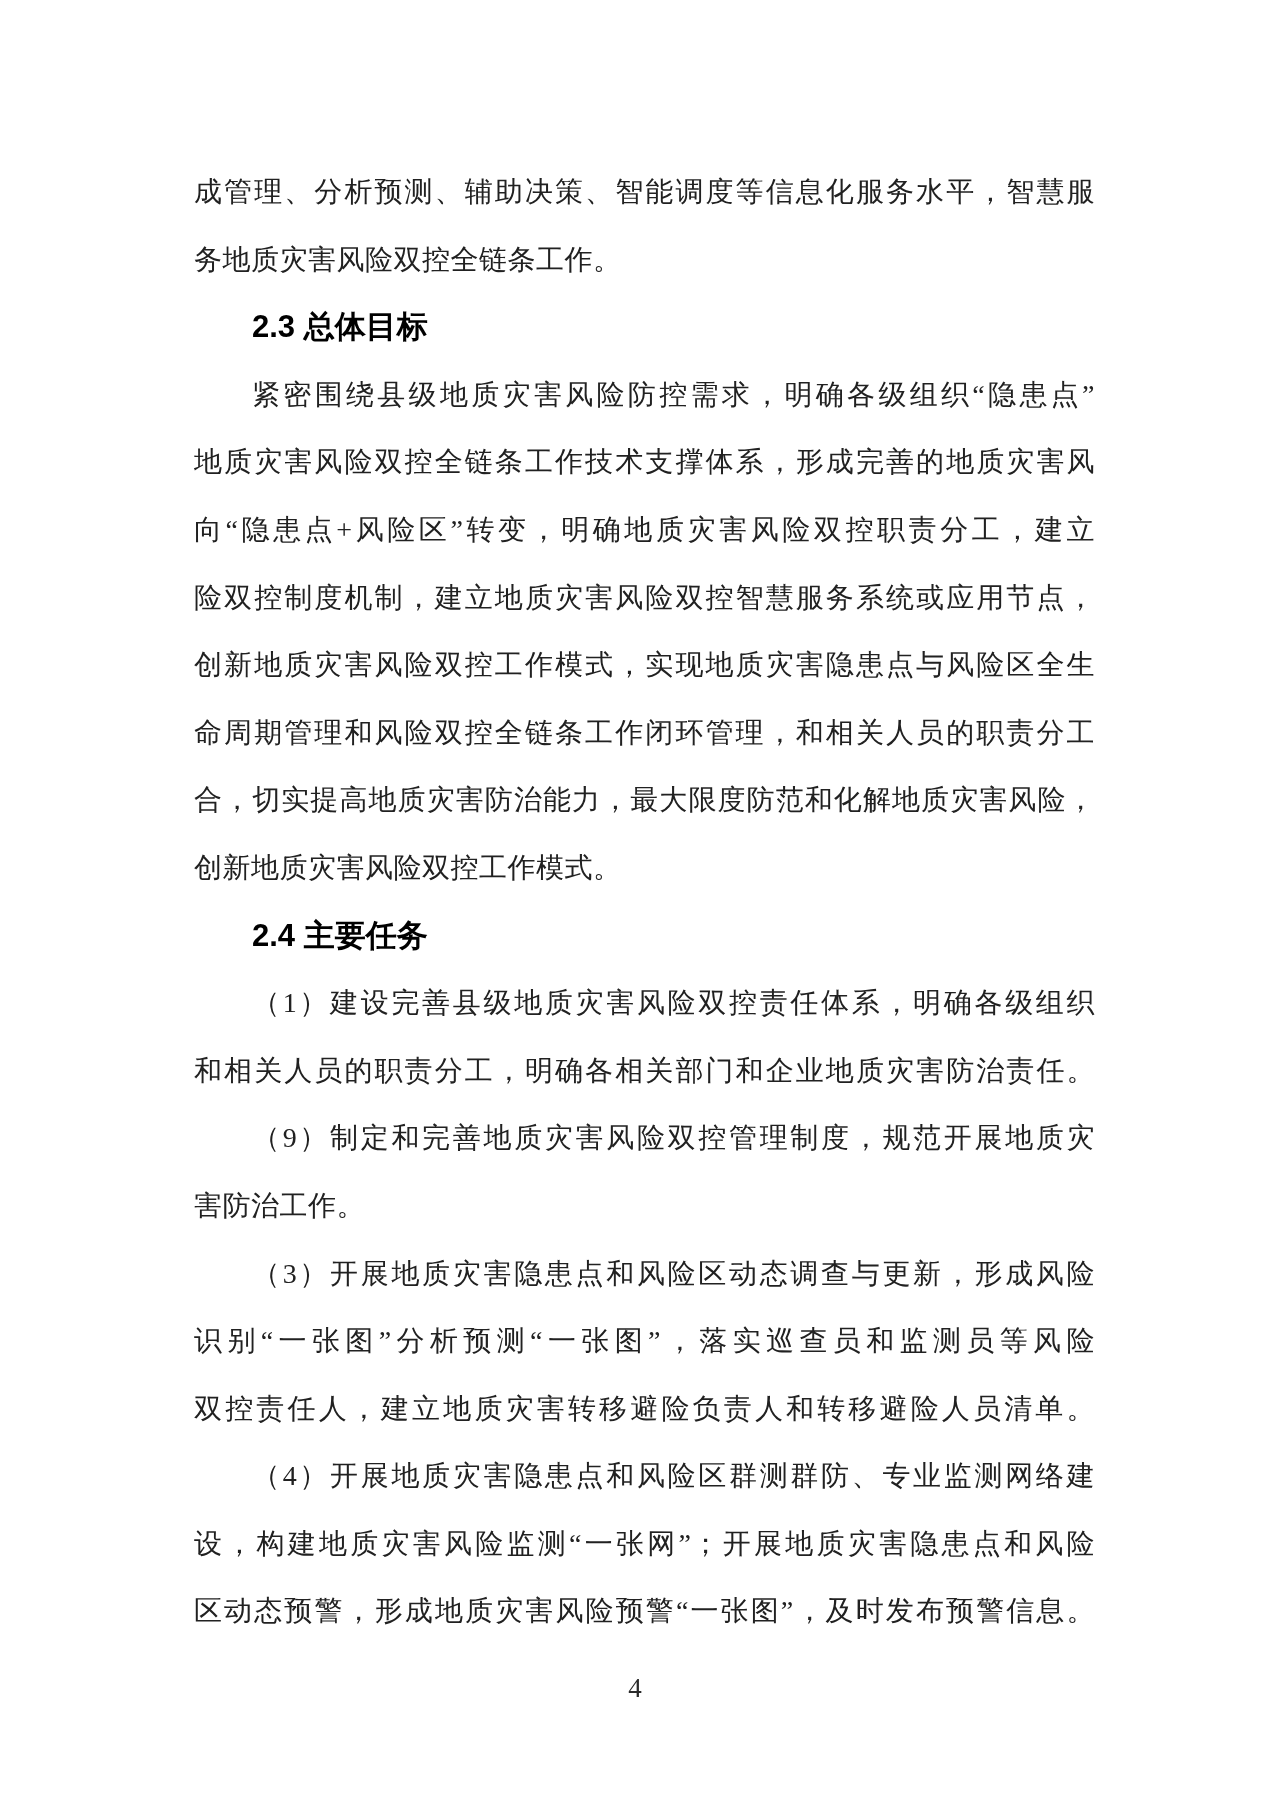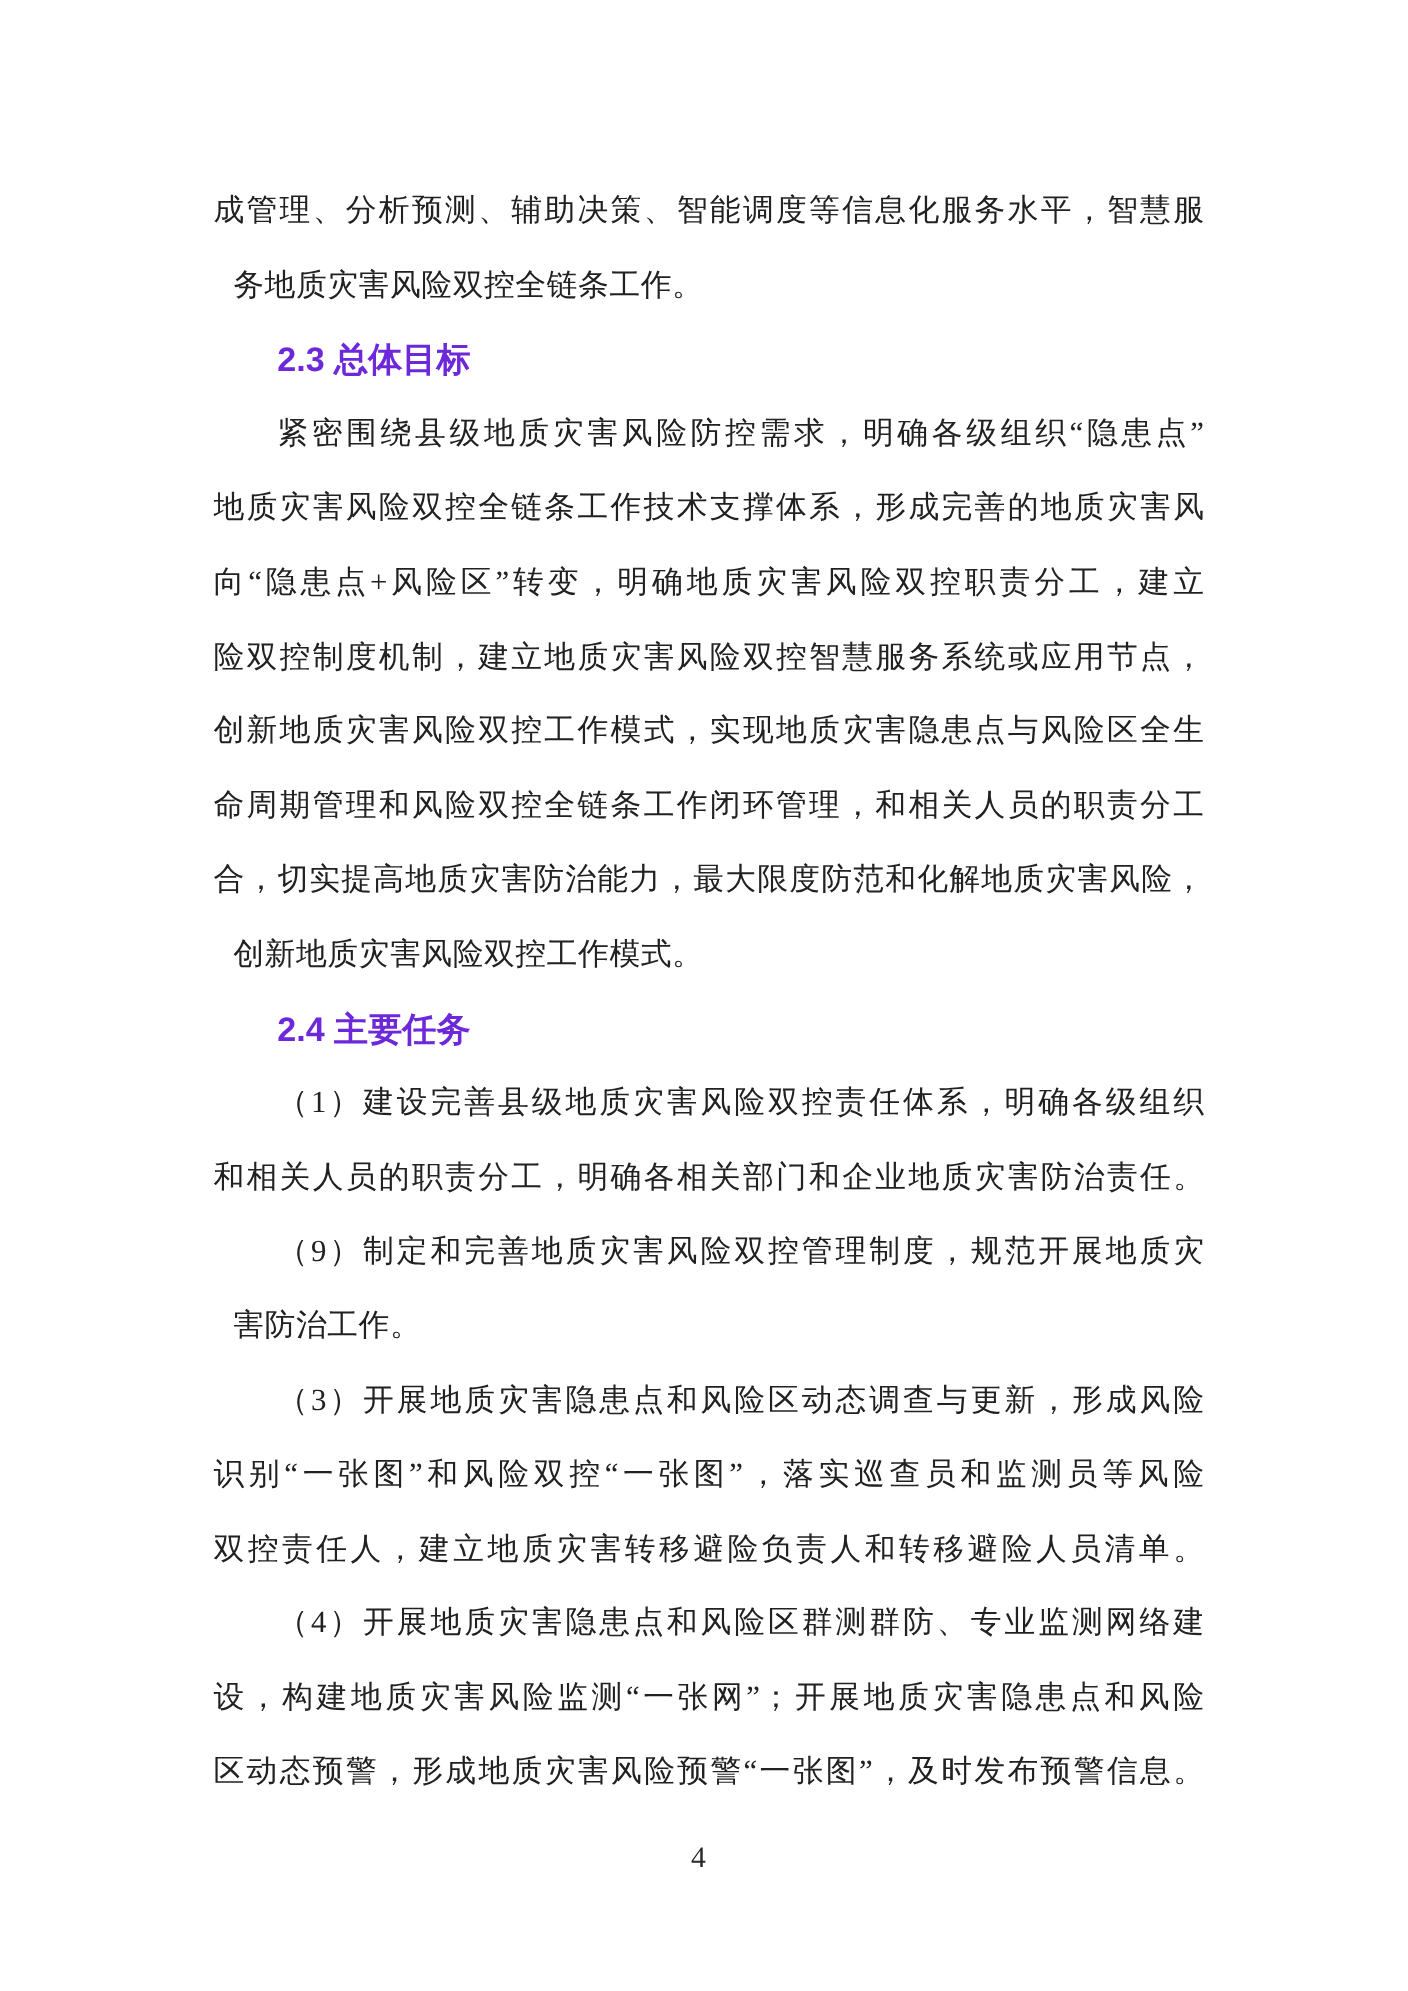--- a/index.html
+++ b/index.html
@@ -29,35 +29,34 @@
     letter-spacing: 0.5px;
     text-align: justify;
     text-align-last: justify;
     text-justify: inter-character;
     white-space: normal;
     overflow: hidden;
   }
   .line.short {
     text-align: left;
     text-align-last: left;
-    margin-left: 18px;
   }
   .line.indent {
     padding-left: 58px;
   }
   .heading {
     font-family: "Liberation Sans", "DejaVu Sans", sans-serif;
     font-weight: 700;
     font-size: 31px;
     line-height: 67.6px;
     height: 67.6px;
     padding-left: 58px;
     text-align: left;
     text-align-last: left;
-    color: #6d28d9;
+    color: #000000;
   }
   .page-number {
     position: absolute;
     top: 1668px;
     left: 0;
     width: 100%;
     text-align: center;
     text-indent: 18px;
     font-size: 27px;
     line-height: 40px;
@@ -79,20 +78,20 @@
     <div class="line">创新地质灾害风险双控工作模式，实现地质灾害隐患点与风险区全生</div>
     <div class="line">命周期管理和风险双控全链条工作闭环管理，和相关人员的职责分工</div>
     <div class="line">合，切实提高地质灾害防治能力，最大限度防范和化解地质灾害风险，</div>
     <div class="line short">创新地质灾害风险双控工作模式。</div>
     <div class="heading">2.4 主要任务</div>
     <div class="line indent">（1）建设完善县级地质灾害风险双控责任体系，明确各级组织</div>
     <div class="line">和相关人员的职责分工，明确各相关部门和企业地质灾害防治责任。</div>
     <div class="line indent">（9）制定和完善地质灾害风险双控管理制度，规范开展地质灾</div>
     <div class="line short">害防治工作。</div>
     <div class="line indent">（3）开展地质灾害隐患点和风险区动态调查与更新，形成风险</div>
-    <div class="line">识别“一张图”和风险双控“一张图”，落实巡查员和监测员等风险</div>
+    <div class="line">识别“一张图”分析预测“一张图”，落实巡查员和监测员等风险</div>
     <div class="line">双控责任人，建立地质灾害转移避险负责人和转移避险人员清单。</div>
     <div class="line indent">（4）开展地质灾害隐患点和风险区群测群防、专业监测网络建</div>
     <div class="line">设，构建地质灾害风险监测“一张网”；开展地质灾害隐患点和风险</div>
     <div class="line">区动态预警，形成地质灾害风险预警“一张图”，及时发布预警信息。</div>
   </div>
   <div class="page-number">4</div>
 </div>
 
 </body></html>

